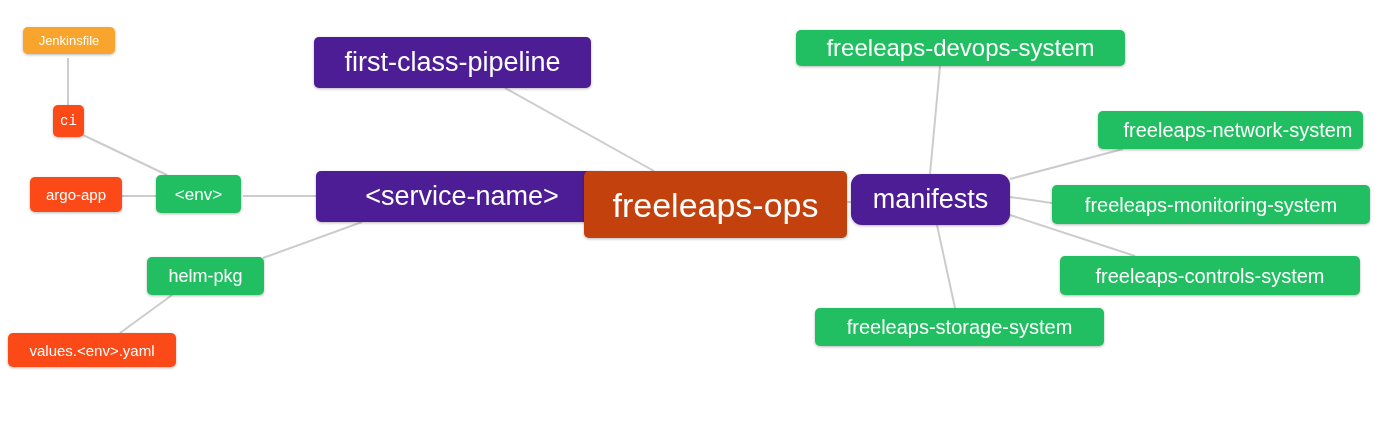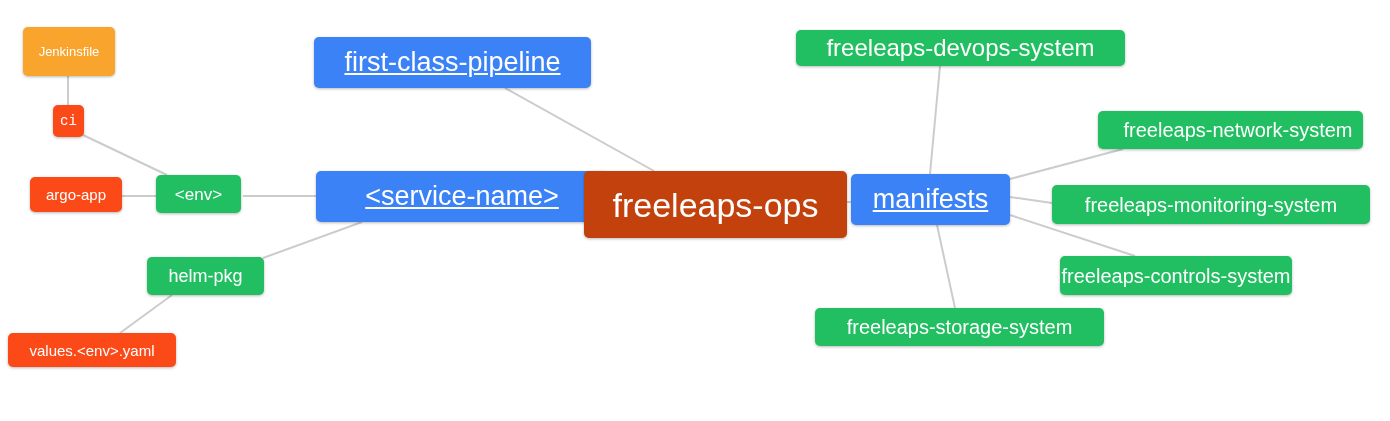--- a/index.html
+++ b/index.html
@@ -14,21 +14,21 @@
     position:absolute;
     display:flex;align-items:center;justify-content:center;
     color:#ffffff;white-space:nowrap;
     border-radius:5px;
     box-shadow:0 1px 3px rgba(0,0,0,0.28);
     box-sizing:border-box;
     padding:0 6px;
     cursor:default;
     line-height:1;
   }
-  .c-blue  {background:#3b82f6;text-decoration:underline;}
+  .c-blue  {background:#4c1d95;}
   .c-green {background:#21bf61;}
   .c-red   {background:#fb4a18;}
   .c-orange{background:#f9a42c;}
   .c-dark  {background:#c2410c;}
 </style>
 </head>
 <body>
 
 <svg class="edges" width="1390" height="421" viewBox="0 0 1390 421" xmlns="http://www.w3.org/2000/svg">
   <line x1="68" y1="58" x2="68" y2="105"></line>
@@ -40,27 +40,27 @@
   <line x1="565" y1="200" x2="584" y2="205"></line>
   <line x1="505" y1="88" x2="654" y2="171"></line>
   <line x1="847" y1="202" x2="851" y2="202"></line>
   <line x1="930" y1="174" x2="940" y2="66"></line>
   <line x1="1010" y1="179" x2="1123" y2="149"></line>
   <line x1="1010" y1="197" x2="1052" y2="203"></line>
   <line x1="1010" y1="215" x2="1135" y2="256"></line>
   <line x1="937" y1="225" x2="955" y2="308"></line>
 </svg>
 
-<div class="node c-orange" style="left:23px;  top:27px;  width:92px;  height:49px; font-size:13px;">Jenkinsfile</div>
+<div class="node c-orange" style="left:23px;  top:27px;  width:92px;  height:27px; font-size:13px;">Jenkinsfile</div>
 <div class="node c-red" style="left:53px;  top:105px; width:31px;  height:32px; font-size:14px;font-family:Liberation Mono, monospace;">ci</div>
 <div class="node c-red" style="left:30px;  top:177px; width:92px;  height:35px; font-size:15px;">argo-app</div>
 <div class="node c-green" style="left:156px; top:175px; width:85px;  height:38px; font-size:17px;text-align:right;">&lt;env&gt;</div>
 <div class="node c-green" style="left:147px; top:257px; width:117px; height:38px; font-size:18px;">helm-pkg</div>
 <div class="node c-red" style="left:8px;   top:333px; width:168px; height:34px; font-size:15px;">values.&lt;env&gt;.yaml</div>
 <div class="node c-blue" style="left:316px; top:171px; width:292px; height:51px; font-size:27px;">&lt;service-name&gt;</div>
 <div class="node c-blue" style="left:314px; top:37px;  width:277px; height:51px; font-size:27px;">first-class-pipeline</div>
 <div class="node c-dark" style="left:584px; top:171px; width:263px; height:67px; font-size:34px;">freeleaps-ops</div>
-<div class="node c-blue" style="left:851px; top:174px; width:159px; height:51px; font-size:27px;">manifests</div>
+<div class="node c-blue" style="left:851px; top:174px; width:159px; height:51px; font-size:27px;border-radius:11px;">manifests</div>
 <div class="node c-green" style="left:796px; top:30px;  width:329px; height:36px; font-size:24px;">freeleaps-devops-system</div>
 <div class="node c-green" style="left:1098px;top:111px; width:265px; height:38px; font-size:20px;padding-left:21px;">freeleaps-network-system</div>
 <div class="node c-green" style="left:1052px;top:185px; width:318px; height:39px; font-size:20px;">freeleaps-monitoring-system</div>
-<div class="node c-green" style="left:1060px;top:256px; width:232px; height:39px; font-size:20px;">freeleaps-controls-system</div>
+<div class="node c-green" style="left:1060px;top:256px; width:300px; height:39px; font-size:20px;">freeleaps-controls-system</div>
 <div class="node c-green" style="left:815px; top:308px; width:289px; height:38px; font-size:20px;">freeleaps-storage-system</div>
 
 </body></html>

